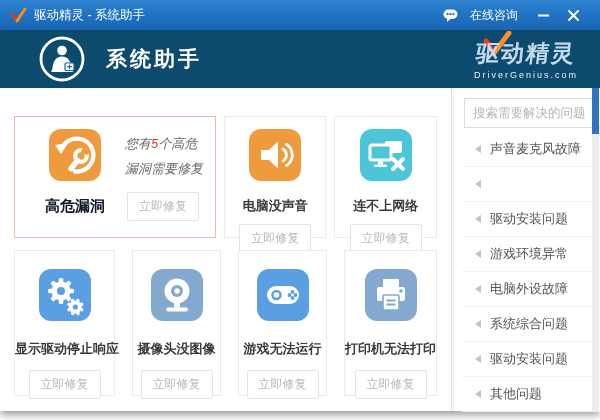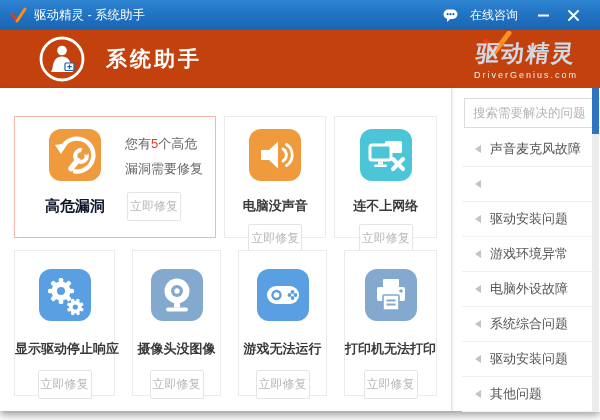--- a/index.html
+++ b/index.html
@@ -13,21 +13,21 @@
     display:flex; align-items:center; padding:0 12px 0 9px; }
   .tb-logo { width:18px; height:16px; margin-right:7px; }
   .tb-title { color:#fff; font-size:12.5px; }
   .tb-right { margin-left:auto; display:flex; align-items:center; height:100%; }
   .consult { display:flex; align-items:center; gap:12px; color:#fff; font-size:12px;
     padding:0 10px; height:100%; cursor:pointer; }
   .tb-btn { width:30px; height:100%; display:flex; align-items:center; justify-content:center;
     cursor:pointer; }
 
   
-  .header { height:58px; background:#c2410c; display:flex; align-items:center; padding-left:38px; }
+  .header { height:58px; background:#0c4a6e; display:flex; align-items:center; padding-left:38px; }
   .hd-circle { width:48px; height:48px; flex:0 0 auto; }
   .hd-title { color:#fff; font-size:21px; letter-spacing:3px; margin-left:20px; font-weight:bold; }
   .brand { margin-left:auto; margin-right:22px; text-align:center; position:relative; }
   .brand-name { color:#d3e6f8; font-size:23px; font-weight:bold; letter-spacing:2px;
     transform:skewX(-6deg); display:inline-block; opacity:.92; }
   .brand-check { position:absolute; left:8px; top:-7px; }
   .brand-domain { color:#e9f2fb; font-size:9px; letter-spacing:2px; margin-top:1px; }
 
   
   .content { display:flex; height:323px; position:relative; }
@@ -35,30 +35,30 @@
     box-shadow:2px 0 3px rgba(0,0,0,.05); }
   .row1 { display:flex; gap:8px; }
   .row2 { display:flex; gap:17px; margin-top:12px; }
 
   .card { background:#fff; border:1px solid #ebebeb; text-align:center; }
   .card-featured { width:208px; height:122px; border-color:#f3b7ab; display:flex;
     text-align:left; padding:12px 8px 10px 12px; }
   .feat-left { width:96px; text-align:center; }
   .feat-title { font-size:15px; font-weight:bold; color:#0f172a; margin-top:12px; }
   .feat-right { flex:1; padding-top:2px; padding-left:2px; }
-  .feat-desc { font-size:13px; color:#666; line-height:25px; }
+  .feat-desc { font-size:13px; color:#666; line-height:25px;font-style:italic; }
   .count-red { color:#e83a2a; }
   .card-s1 { width:106px; height:122px; padding-top:12px; }
   .card-s2 { width:101px; height:146px; padding-top:18px; }
   .icon-tile { width:52px; height:52px; border-radius:12px; display:inline-flex;
     align-items:center; justify-content:center; }
   .card-title { font-size:13px; font-weight:bold; color:#3a3a3a; margin-top:12px; white-space:nowrap; }
   .card-s2 .card-title { margin-top:15px; }
   .fix-btn { display:inline-block; border:1px solid #e4e4e4; background:#fff; color:#b9b9b9;
-    font-size:12px; padding:5px 2px; border-radius:2px; cursor:pointer; margin-top:9px;
+    font-size:12px; padding:5px 11px; border-radius:2px; cursor:pointer; margin-top:9px;
     font-family:inherit; white-space:nowrap; }
   .card-s2 .fix-btn { margin-top:12px; }
   .feat-right .fix-btn { margin-top:11px; margin-left:2px; }
 
   
   .sidebar { flex:1; padding:10px 16px 0 10px; }
   .search-row { display:flex; height:30px; margin:0 0 4px 2px; }
   .search-input { flex:1; border:1px solid #dcdcdc; border-right:none; padding:0 8px;
     font-size:12.5px; color:#555; outline:none; font-family:inherit; min-width:0; }
   .search-input::placeholder { color:#b3b3b3; }

